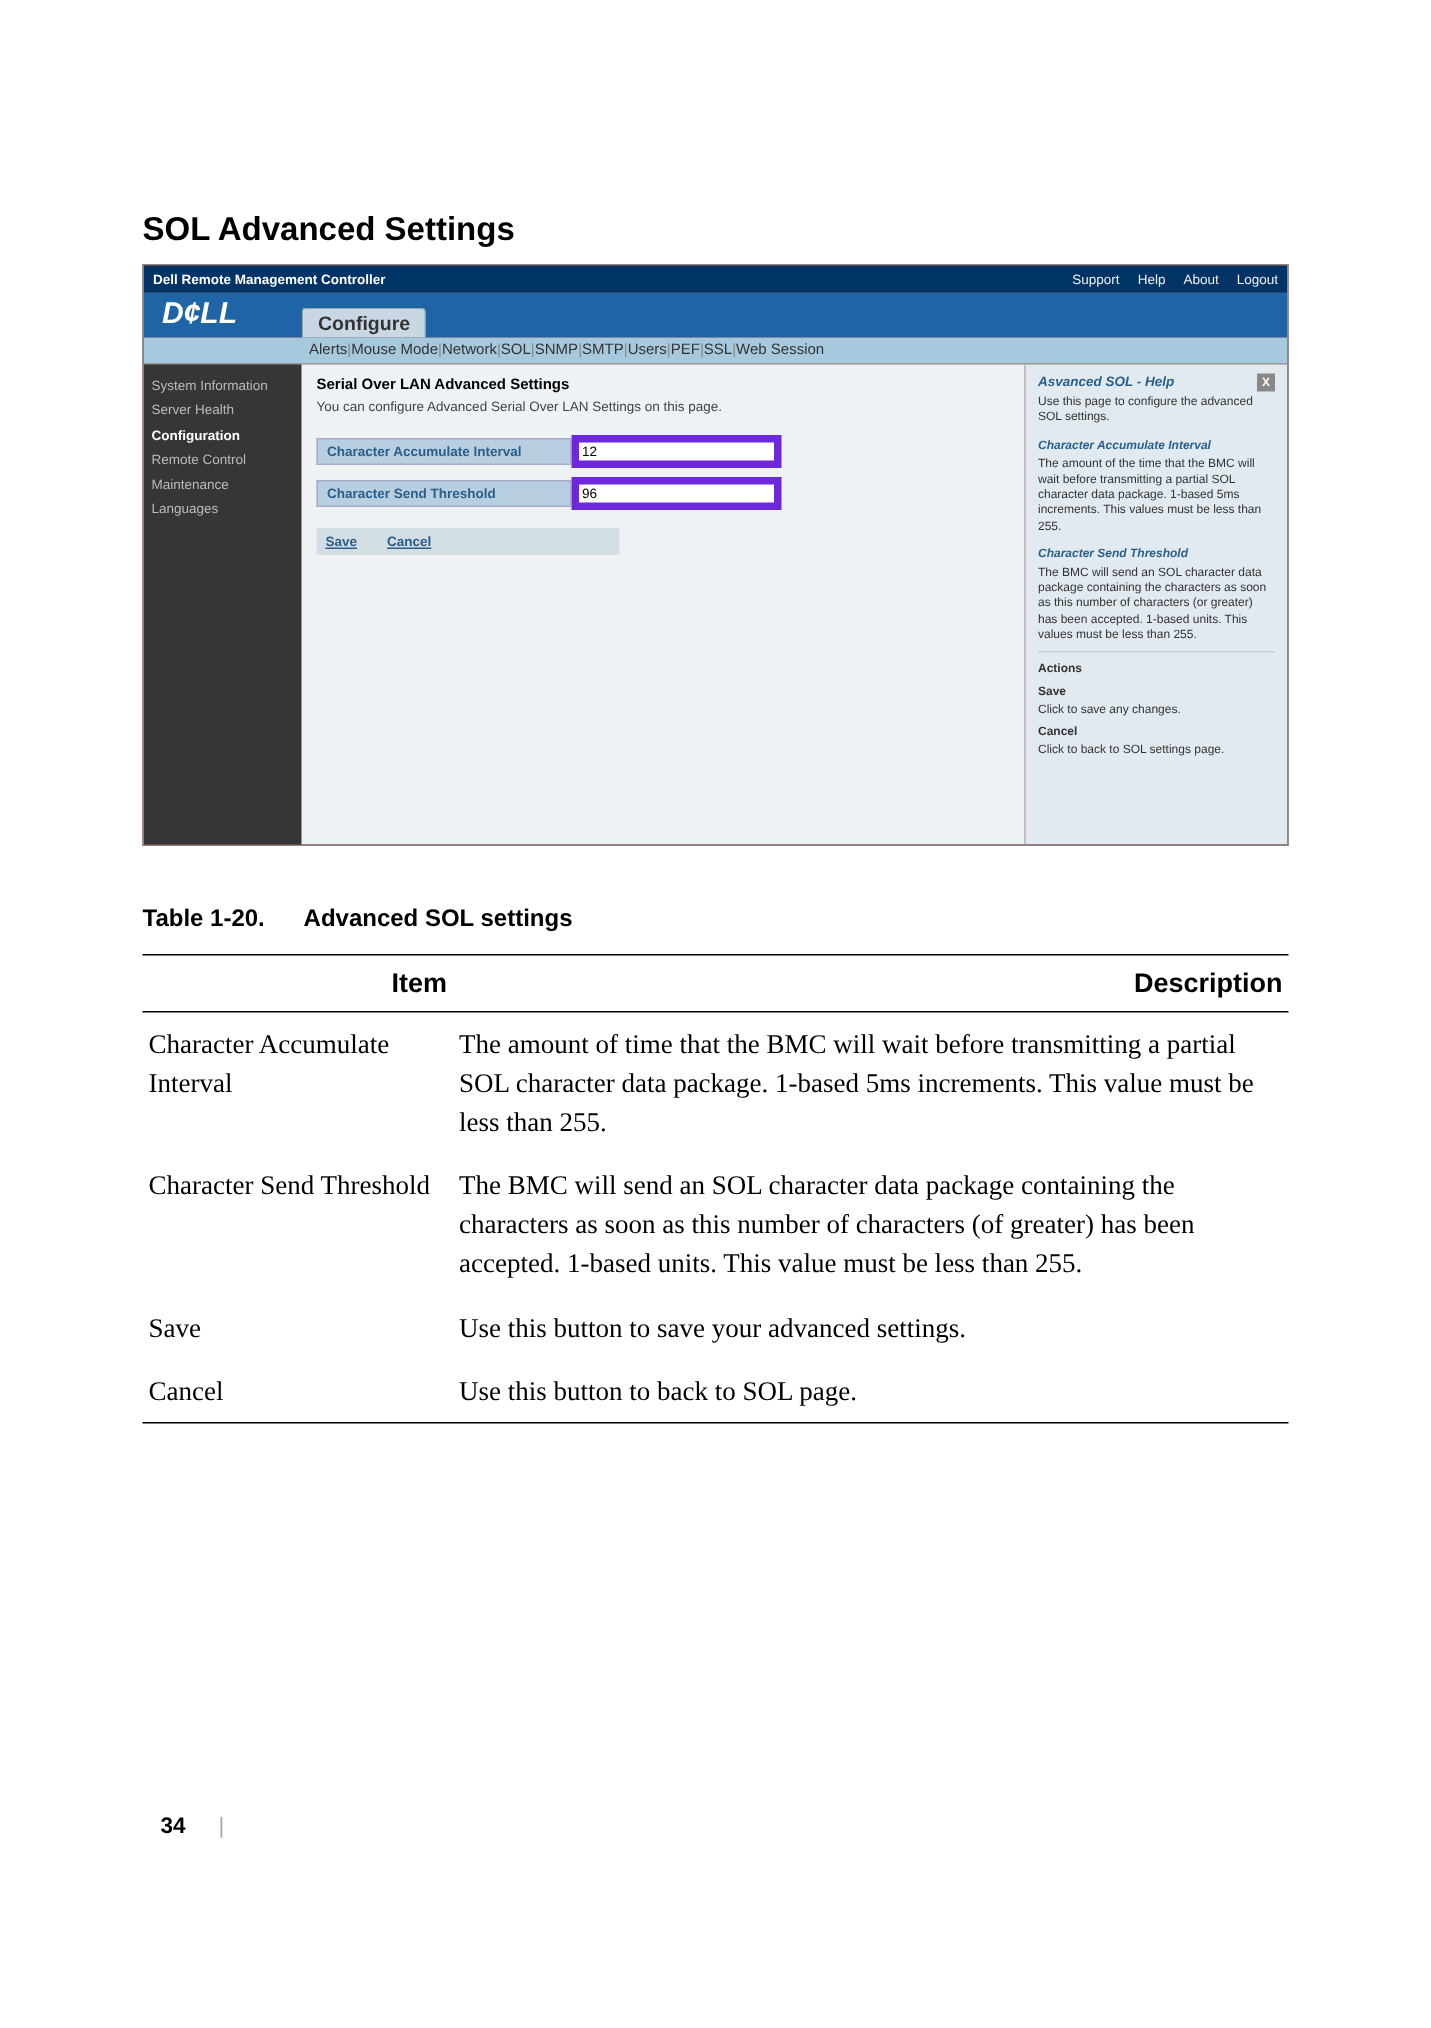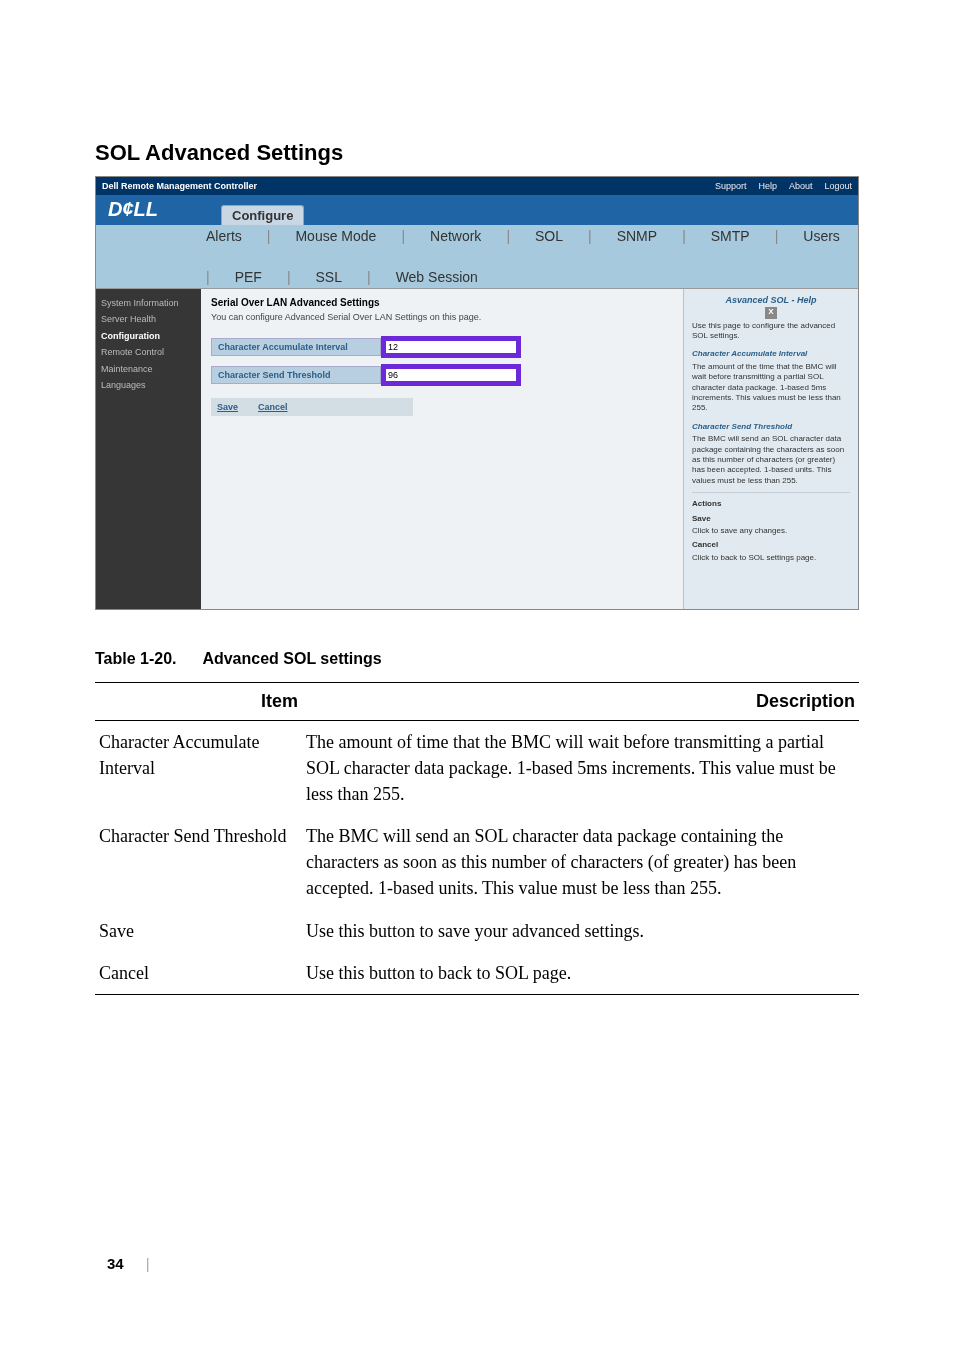--- a/index.html
+++ b/index.html
@@ -47,21 +47,20 @@
     gap: 12px;
     font-size: 9px;
     font-family: Arial, sans-serif;
   }
   .shot-topbar .top-links span { color: #eee; }
   .shot-brandrow {
     background: #1f65a6;
     height: 30px;
     display: flex;
     align-items: flex-end;
-    gap: 20px;
   }
   .shot-brandrow .logo {
     font-family: Arial, sans-serif;
     font-weight: bold;
     font-style: italic;
     font-size: 20px;
     color: #fff;
     padding: 0 12px 4px 12px;
     width: 105px;
     box-sizing: border-box;
@@ -79,25 +78,25 @@
     border-radius: 3px 3px 0 0;
     padding: 2px 10px;
     font-size: 13px;
     font-weight: bold;
     color: #333;
     margin-top: auto;
   }
   .shot-subtabs {
     background: #a7c9dd;
     padding: 3px 0 3px 110px;
-    font-size: 14px;
+    font-size: 10px;
     color: #333;
     display: flex;
     flex-wrap: wrap;
-    gap: 25px;
+    gap: 0;
     border-bottom: 1px solid #999;
   }
   .shot-subtabs span { white-space: nowrap; }
   .shot-subtabs .sep { color: #888; }
   .shot-body {
     display: flex;
     min-height: 320px;
   }
   .shot-sidebar {
     width: 105px;
@@ -178,21 +177,20 @@
     box-sizing: border-box;
   }
   .shot-help .help-title {
     font-style: italic;
     font-weight: bold;
     color: #2b5e88;
     font-size: 9px;
     display: flex;
     justify-content: space-between;
     align-items: center;
-    flex-direction: column;
   }
   .shot-help .help-close {
     background: #888;
     color: #fff;
     width: 12px;
     height: 12px;
     font-size: 8px;
     display: inline-flex;
     align-items: center;
     justify-content: center;

